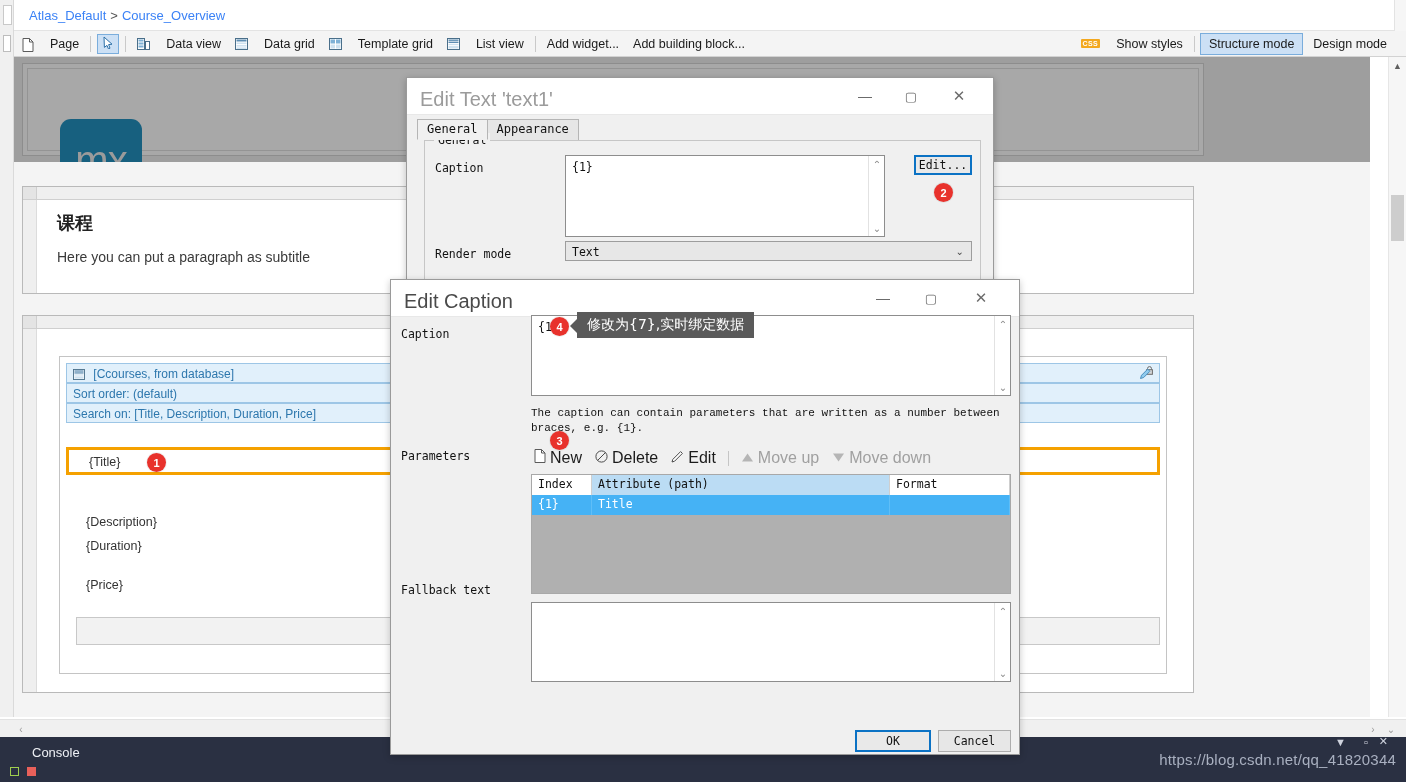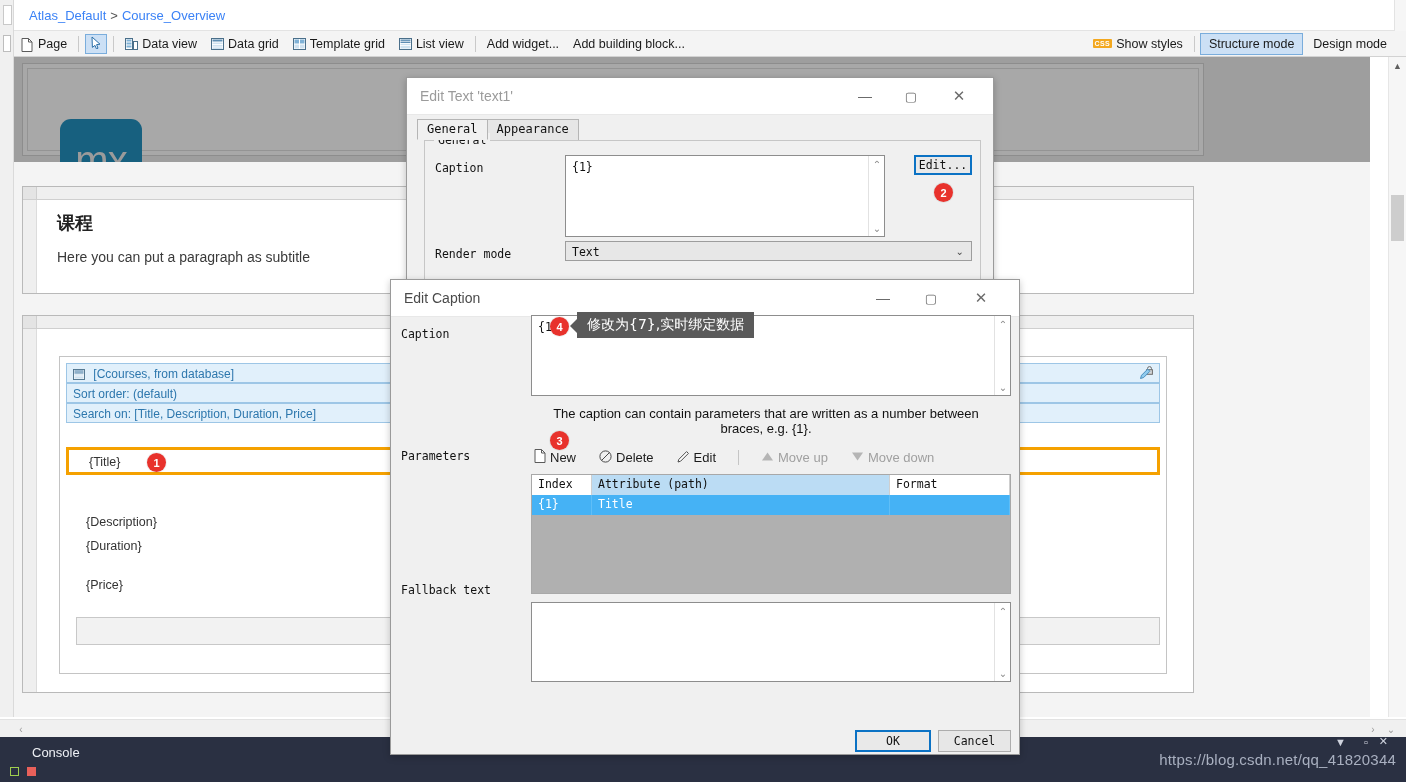--- a/index.html
+++ b/index.html
@@ -25,21 +25,21 @@
   .bc-rightstub{position:absolute;right:0;top:0;width:12px;height:31px;background:#f6f6f6;border-left:1px solid #e3e3e3;}
 
   
   .toolbar{
     position:absolute; left:0; top:31px; width:1406px; height:26px;
     background:#f4f4f4; border-bottom:1px solid #d2d2d2;
     display:flex; align-items:center;
   }
   .tb-stub{width:14px;height:26px;background:#f0f0f0;border-right:1px solid #dadada;position:relative;}
   .tb-stub i{position:absolute;left:3px;top:4px;width:8px;height:17px;border:1px solid #bdbdbd;background:#fff;}
-  .tb-item{display:flex;align-items:center;gap:4px;padding:2px 6px;margin:0 1px;font-size:12.5px;color:#1a1a1a;white-space:nowrap;cursor:default;}
+  .tb-item{display:flex;align-items:center;gap:16px;padding:2px 6px;margin:0 1px;font-size:12.5px;color:#1a1a1a;white-space:nowrap;cursor:default;text-align:center;}
   .tb-sep{width:1px;height:16px;background:#c9c9c9;margin:0 4px;}
   .tb-cursorbtn{width:22px;height:20px;border:1px solid #7aaddc;background:#cce0f5;display:flex;align-items:center;justify-content:center;margin:0 2px;}
   .tb-spacer{flex:1;}
   .css-badge{display:inline-block;background:#f3a81f;color:#fff;font-size:7px;font-weight:bold;
     padding:1px 2px;border-radius:1px;letter-spacing:.4px;line-height:1;}
   .mode-btn{font-size:12.5px;padding:3px 8px;}
   .mode-btn.active{border:1px solid #7aaddc;background:#cce0f5;}
 
   
   .canvas{
@@ -93,21 +93,21 @@
   .console-tools{position:absolute;left:10px;top:30px;display:flex;align-items:center;gap:8px;font-size:11px;color:#cfd3de;}
   .sq{width:9px;height:9px;border:1px solid #9fce4e;background:#2a3042;display:inline-block;}
   .sq.red{border-color:#e8605a;background:#e8605a;}
   .watermark{position:absolute;right:10px;bottom:14px;font-size:15px;color:#a9b0c0;letter-spacing:.2px;white-space:nowrap;}
   .wm-ctrl{position:absolute;color:#cfd3de;font-size:11px;}
 
   
   .dialog{position:absolute;background:#f0f0f0;border:1px solid #9a9a9a;
           box-shadow:0 2px 7px rgba(0,0,0,.22);}
   .dlg-title{height:37px;background:#fff;border-bottom:1px solid #e8e8e8;position:relative;}
-  .dlg-title .t{position:absolute;left:13px;top:10px;font-size:14px;color:#4a4a4a;}
+  .dlg-title .t{position:absolute;left:13px;top:10px;font-size:20px;color:#4a4a4a;}
   .dlg-title .t.dim{color:#9b9b9b;}
   .winbtn{position:absolute;top:0;width:40px;height:36px;display:flex;align-items:center;justify-content:center;
           color:#6b6b6b;font-size:13px;}
   .winbtn.min{font-size:14px;}
   .winbtn.close{font-size:15px;}
   .fld-label{position:absolute;font-size:11.5px;color:#111;font-family:"DejaVu Sans Mono", monospace;}
   .textarea-box{position:absolute;background:#fff;border:1px solid #8d8d8d;}
   .textarea-box .val{position:absolute;left:6px;top:4px;font-size:11.5px;color:#111;font-family:"DejaVu Sans Mono", monospace;}
   .ta-scroll{position:absolute;right:0;top:0;bottom:0;width:16px;background:#fff;border-left:1px solid #e2e2e2;}
   .ta-scroll .a{position:absolute;left:0;width:16px;height:16px;display:flex;align-items:center;justify-content:center;color:#8a8a8a;font-size:10px;}
@@ -123,23 +123,23 @@
 
   .btn{font-family:"DejaVu Sans Mono", monospace;font-size:11.5px;background:#e7e7e7;border:1px solid #adadad;
        color:#111;display:flex;align-items:center;justify-content:center;}
   .btn.focus{border:2px solid #0b72c4;background:#e9e9e9;}
   .btn.default{border:2px solid #0b72c4;background:#e9e9e9;}
 
   .select{position:absolute;background:#e7e7e7;border:1px solid #9d9d9d;}
   .select .v{position:absolute;left:6px;top:3px;font-size:11.5px;font-family:"DejaVu Sans Mono", monospace;color:#111;}
   .select .ch{position:absolute;right:7px;top:4px;color:#4a4a4a;font-size:10px;}
 
-  .helptext{position:absolute;font-size:13px;font-family:Liberation Sans, sans-serif;color:#111;line-height:15px;text-align:center;}
-
-  .param-tools{position:absolute;display:flex;align-items:center;gap:13px;font-size:13px;color:#1b1b1b;}
+  .helptext{position:absolute;font-size:11px;font-family:Liberation Mono, monospace;color:#111;line-height:15px;}
+
+  .param-tools{position:absolute;display:flex;align-items:center;gap:3px;font-size:16px;color:#1b1b1b;}
   .pt{display:flex;align-items:center;gap:4px;padding:2px 5px;}
   .pt.disabled{color:#a0a0a0;}
   .pt-sep{width:1px;height:15px;background:#c5c5c5;margin:0 4px;}
 
   .grid{position:absolute;border:1px solid #a8a8a8;background:#b0b0b0;overflow:hidden;}
   .grid-head{display:flex;height:20px;background:#fff;}
   .gh{font-family:"DejaVu Sans Mono", monospace;font-size:11.5px;color:#111;
       padding:2px 6px;border-right:1px solid #cfcfcf;background:#fff;}
   .gh.sorted{background:#bbdcf4;}
   .grid-row{display:flex;height:20px;background:#45b2f5;color:#fff;}

